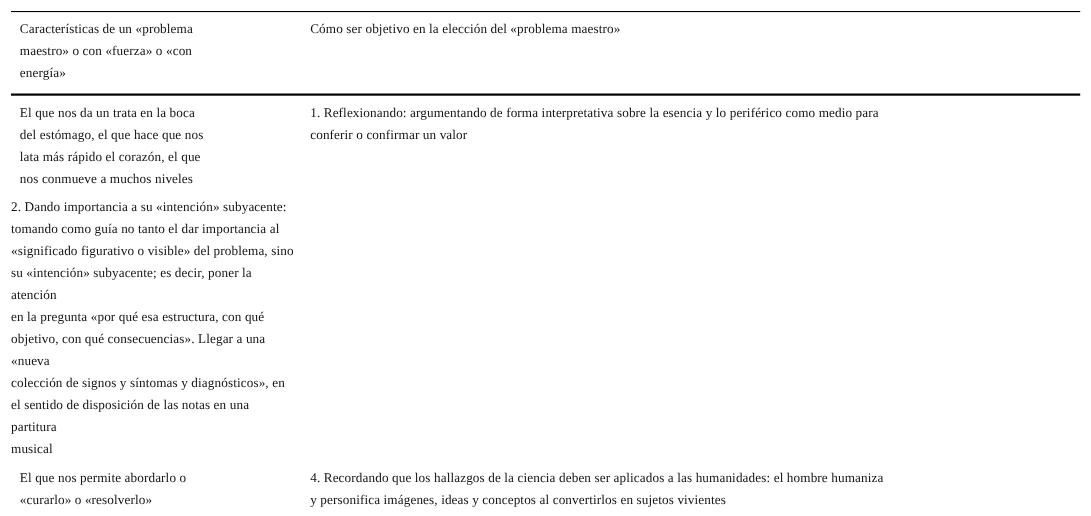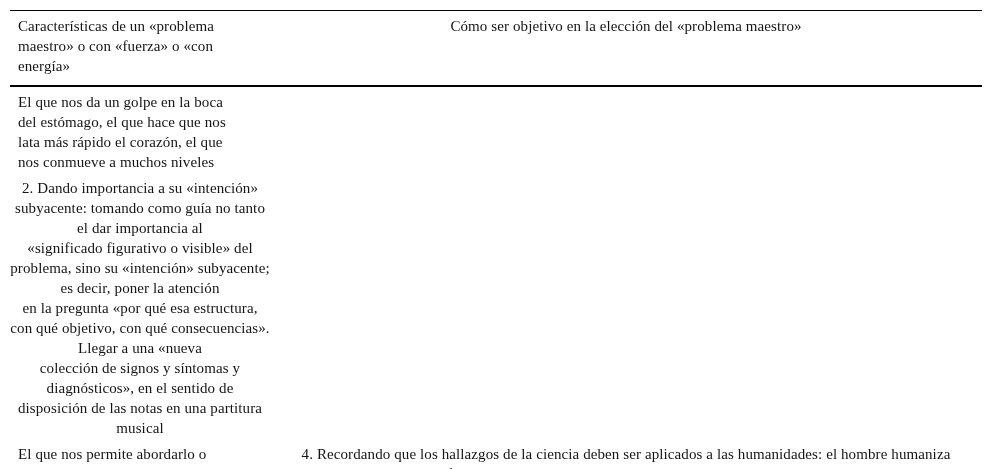--- a/index.html
+++ b/index.html
@@ -20,53 +20,54 @@
     border-bottom: 1px solid #000;
   }
   .row {
     display: grid;
     grid-template-columns: 272px 1fr;
   }
   .row.head {
     border-bottom: 2px solid #000;
   }
   .cell {
-    font-size: 15px;
+    font-size: 12px;
     line-height: 20px;
     white-space: pre-line;
     padding: 5px 12px 1px 8px;
     text-align: left;
     letter-spacing: 0.1px;
   }
   .cell.right {
     padding-left: 0;
-    text-align: center;
   }
   .head .cell {
     padding-top: 5px;
     padding-bottom: 9px;
   }
 </style>
 </head>
 <body>
 
 <div class="tbl">
 
   <div class="row head">
     <div class="cell left">Características de un «problema
 maestro» o con «fuerza» o «con
 energía»</div>
     <div class="cell right">Cómo ser objetivo en la elección del «problema maestro»</div>
   </div>
 
   <div class="row">
-    <div class="cell left">El que nos da un golpe en la boca
+    <div class="cell left">El que nos da un trata en la boca
 del estómago, el que hace que nos
 lata más rápido el corazón, el que
 nos conmueve a muchos niveles</div>
+    <div class="cell right">1. Reflexionando: argumentando de forma interpretativa sobre la esencia y lo periférico como medio para
+conferir o confirmar un valor</div>
   </div>
 
   <div class="row">
     <div class="cell right">2. Dando importancia a su «intención» subyacente: tomando como guía no tanto el dar importancia al
 «significado figurativo o visible» del problema, sino su «intención» subyacente; es decir, poner la atención
 en la pregunta «por qué esa estructura, con qué objetivo, con qué consecuencias». Llegar a una «nueva
 colección de signos y síntomas y diagnósticos», en el sentido de disposición de las notas en una partitura
 musical</div>
   </div>
 

